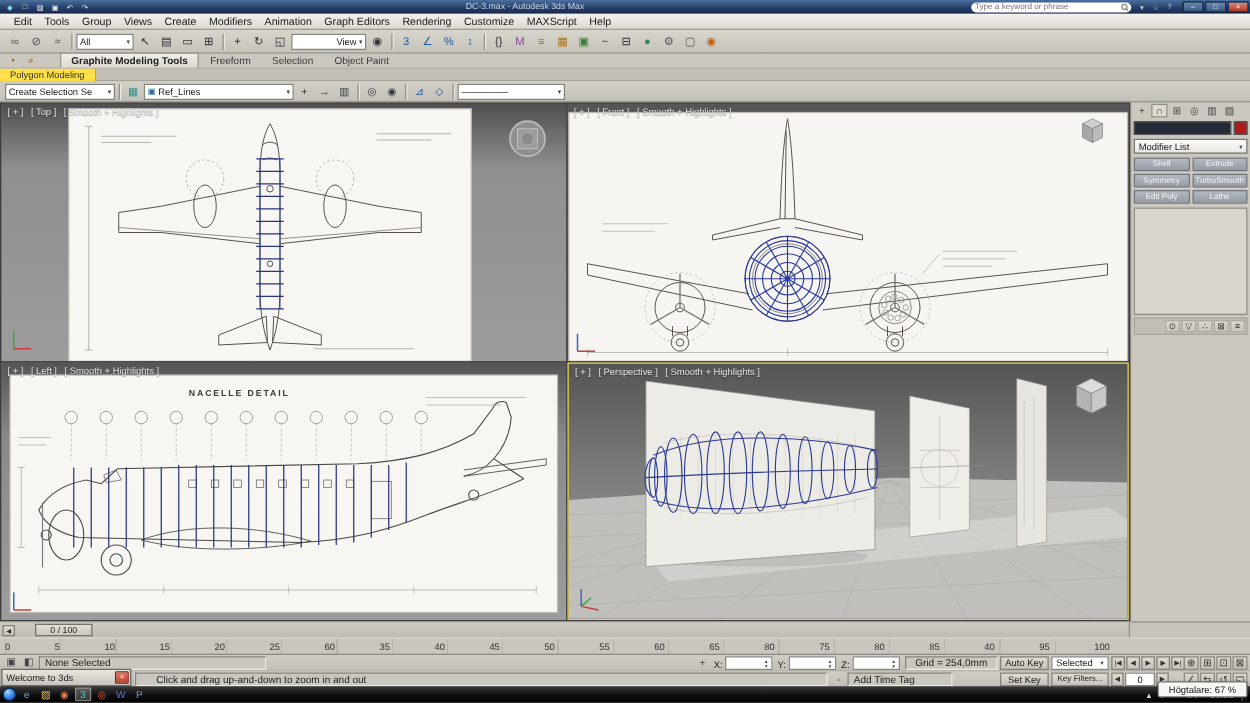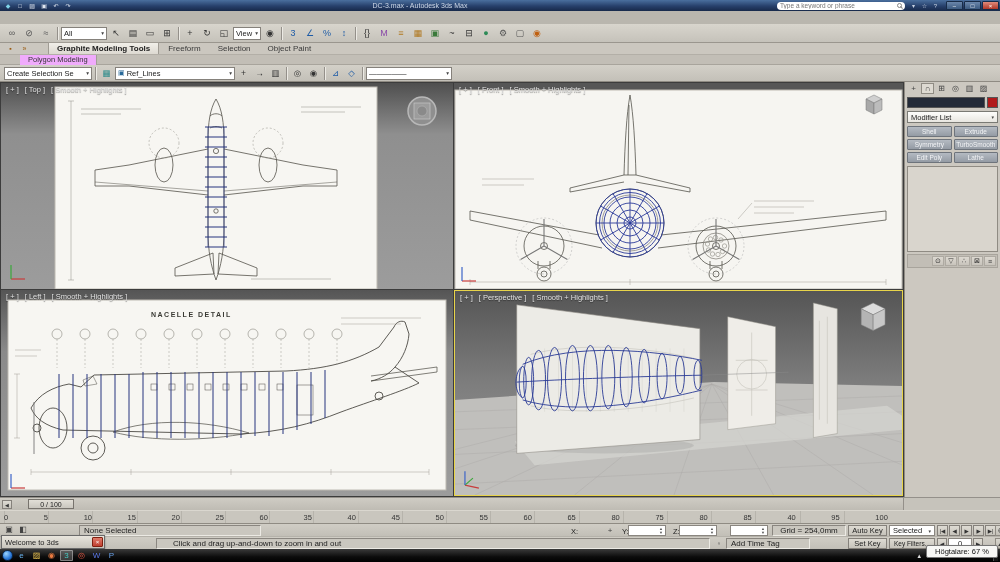--- a/index.html
+++ b/index.html
@@ -35,21 +35,21 @@
   .tbsel-val{flex:1;white-space:nowrap;overflow:hidden;color:#222;}
   .tbsel-arr{font-size:5.5px;color:#444;margin-left:2px;}
   .tbsel-pre{font-size:7px;color:#2a6a9a;margin-right:2px;}
 
   .ribbontabs{position:absolute;top:43px;left:0;width:1000px;height:12px;background:#cbc7bf;border-bottom:1px solid #b3afa7;display:flex;align-items:flex-end;padding-left:4px;gap:1px;}
   .rico{width:13px;height:11px;display:flex;align-items:center;justify-content:center;font-size:7px;color:#9a5a10;}
   .rtab{font-size:8px;padding:0 8px;height:12px;display:flex;align-items:center;color:#3a3a3a;white-space:nowrap;}
   .rtab.active{background:linear-gradient(#f1efe9,#ddd9d1);border:1px solid #a09c94;border-bottom:none;font-weight:bold;color:#222;margin-left:16px;}
 
   .panelstrip{position:absolute;top:55px;left:0;width:1000px;height:10px;background:#c2beb6;border-bottom:1px solid #a8a49c;display:flex;align-items:center;}
-  .pstab{font-size:7.5px;padding:0 8px;height:10px;background:#f0abfc;border-right:1px solid #a39f97;display:flex;align-items:center;color:#333;margin-left:20px;}
+  .pstab{font-size:7.5px;padding:0 8px;height:10px;background:#fde047;border-right:1px solid #a39f97;display:flex;align-items:center;color:#333;}
 
   .toolbar2{position:absolute;top:65px;left:0;width:1000px;height:17px;background:linear-gradient(#d3d0c8,#c3c0b8);border-bottom:1px solid #8f8b83;display:flex;align-items:center;padding:0 4px;gap:1px;}
   .toolbar2 .tbi{width:15px;height:13px;font-size:8.5px;}
 
   
   .workspace{position:absolute;top:82px;left:0;width:1000px;height:415px;}
   .viewports{position:absolute;left:0;top:0;width:904px;height:415px;background:#3c3c3c;}
   .vp{position:absolute;overflow:hidden;background:#6a6a6a;}
   .vp svg{position:absolute;left:0;top:0;width:100%;height:100%;display:block;}
   .vp-tl{left:1px;top:1px;width:452px;height:206px;}
@@ -79,21 +79,21 @@
   .ts-arrow{position:absolute;left:2px;top:2px;width:10px;height:9px;font-size:5px;display:flex;align-items:center;justify-content:center;background:linear-gradient(#dedbd3,#c6c3bb);border:1px solid #85817b;color:#333;}
   .ts-handle{position:absolute;left:28px;top:1px;width:46px;height:10px;background:linear-gradient(#e2dfd7,#c9c6be);border:1px solid #77736d;font-size:7px;display:flex;align-items:center;justify-content:center;color:#222;}
   .ruler{position:absolute;top:510px;left:0;width:1000px;height:13px;background:#c9c6be;border-top:1px solid #dad7cf;}
   .ruler-ticks{position:absolute;left:4px;top:0;width:884px;height:13px;display:flex;justify-content:space-between;align-items:center;background:repeating-linear-gradient(90deg,#b7b4ac 0 1px,transparent 1px 44.2px);}
   .tick{font-size:7.5px;color:#333;}
 
   
   .status1,.status2{position:absolute;left:0;width:1000px;height:13px;background:linear-gradient(#d0cdc5,#c2bfb7);font-size:8px;}
   .status1{top:523px;border-top:1px solid #8f8b83;}
   .status2{top:536px;border-top:1px solid #b5b2aa;}
-  .abs{position:absolute;top:1px;height:11px;margin-left:48px;}
+  .abs{position:absolute;top:1px;height:11px;}
   .sunken{background:#cac7bf;border:1px solid;border-color:#8a8680 #eceae4 #eceae4 #8a8680;display:flex;align-items:center;}
   .btn{background:linear-gradient(#dedbd3,#c6c3bb);border:1px solid #85817b;display:flex;align-items:center;justify-content:center;font-size:7.5px;color:#222;}
   .mini-ic{width:12px;display:flex;align-items:center;justify-content:center;font-size:8px;color:#444;}
   .xyz-label{position:absolute;top:3px;font-size:7.5px;color:#222;}
   .numfield{background:#fff;border:1px solid #8a8680;display:flex;align-items:center;padding:0 2px;font-size:7.5px;}
   .numfield .spin{margin-left:auto;font-size:4px;color:#555;line-height:1;}
   .dd{background:#fff;border:1px solid #8a8680;display:flex;align-items:center;justify-content:space-between;padding:0 3px;font-size:7.5px;}
   .dd .arr{font-size:5px;color:#444;}
   .pbrow{display:flex;gap:1px;}
   .pb-btn{width:11px;height:11px;font-size:5.5px;display:flex;align-items:center;justify-content:center;background:linear-gradient(#dedbd3,#c6c3bb);border:1px solid #85817b;color:#333;}
@@ -143,39 +143,53 @@
         <div class="ic-i">☆</div>
         <div class="ic-i">?</div>
       </div>
     <div class="winbtns" id="winbtns">
         <div class="wb">–</div>
         <div class="wb">□</div>
         <div class="wb close">×</div>
       </div>
   </div>
 
+  <div class="menubar" id="menubar">
+      <div class="menu-item">Edit</div>
+      <div class="menu-item">Tools</div>
+      <div class="menu-item">Group</div>
+      <div class="menu-item">Views</div>
+      <div class="menu-item">Create</div>
+      <div class="menu-item">Modifiers</div>
+      <div class="menu-item">Animation</div>
+      <div class="menu-item">Graph Editors</div>
+      <div class="menu-item">Rendering</div>
+      <div class="menu-item">Customize</div>
+      <div class="menu-item">MAXScript</div>
+      <div class="menu-item">Help</div>
+    </div>
 
   <div class="toolbar1" id="tb1">
       <div class="tbi" style="color: rgb(85, 85, 85);">∞</div>
       <div class="tbi" style="color: rgb(85, 85, 85);">⊘</div>
       <div class="tbi" style="color: rgb(85, 85, 85);">≈</div>
       <div class="tbsep"></div>
       <div class="tbsel" style="width: 46px;">
         <span class="tbsel-val">All</span>
         <span class="tbsel-arr">▾</span>
       </div>
       <div class="tbi" style="color: rgb(51, 51, 51);">↖</div>
       <div class="tbi" style="color: rgb(51, 51, 51);">▤</div>
       <div class="tbi" style="color: rgb(51, 51, 51);">▭</div>
       <div class="tbi" style="color: rgb(51, 51, 51);">⊞</div>
       <div class="tbsep"></div>
       <div class="tbi" style="color: rgb(51, 51, 51);">+</div>
       <div class="tbi" style="color: rgb(51, 51, 51);">↻</div>
       <div class="tbi" style="color: rgb(51, 51, 51);">◱</div>
-      <div class="tbsel" style="width: 28px;">
+      <div class="tbsel" style="width: 60px; text-align: right;">
         <span class="tbsel-val">View</span>
         <span class="tbsel-arr">▾</span>
       </div>
       <div class="tbi" style="color: rgb(51, 51, 51);">◉</div>
       <div class="tbsep"></div>
       <div class="tbi" style="color: rgb(29, 91, 166);">3</div>
       <div class="tbi" style="color: rgb(29, 91, 166);">∠</div>
       <div class="tbi" style="color: rgb(29, 91, 166);">%</div>
       <div class="tbi" style="color: rgb(29, 91, 166);">↕</div>
       <div class="tbsep"></div>

